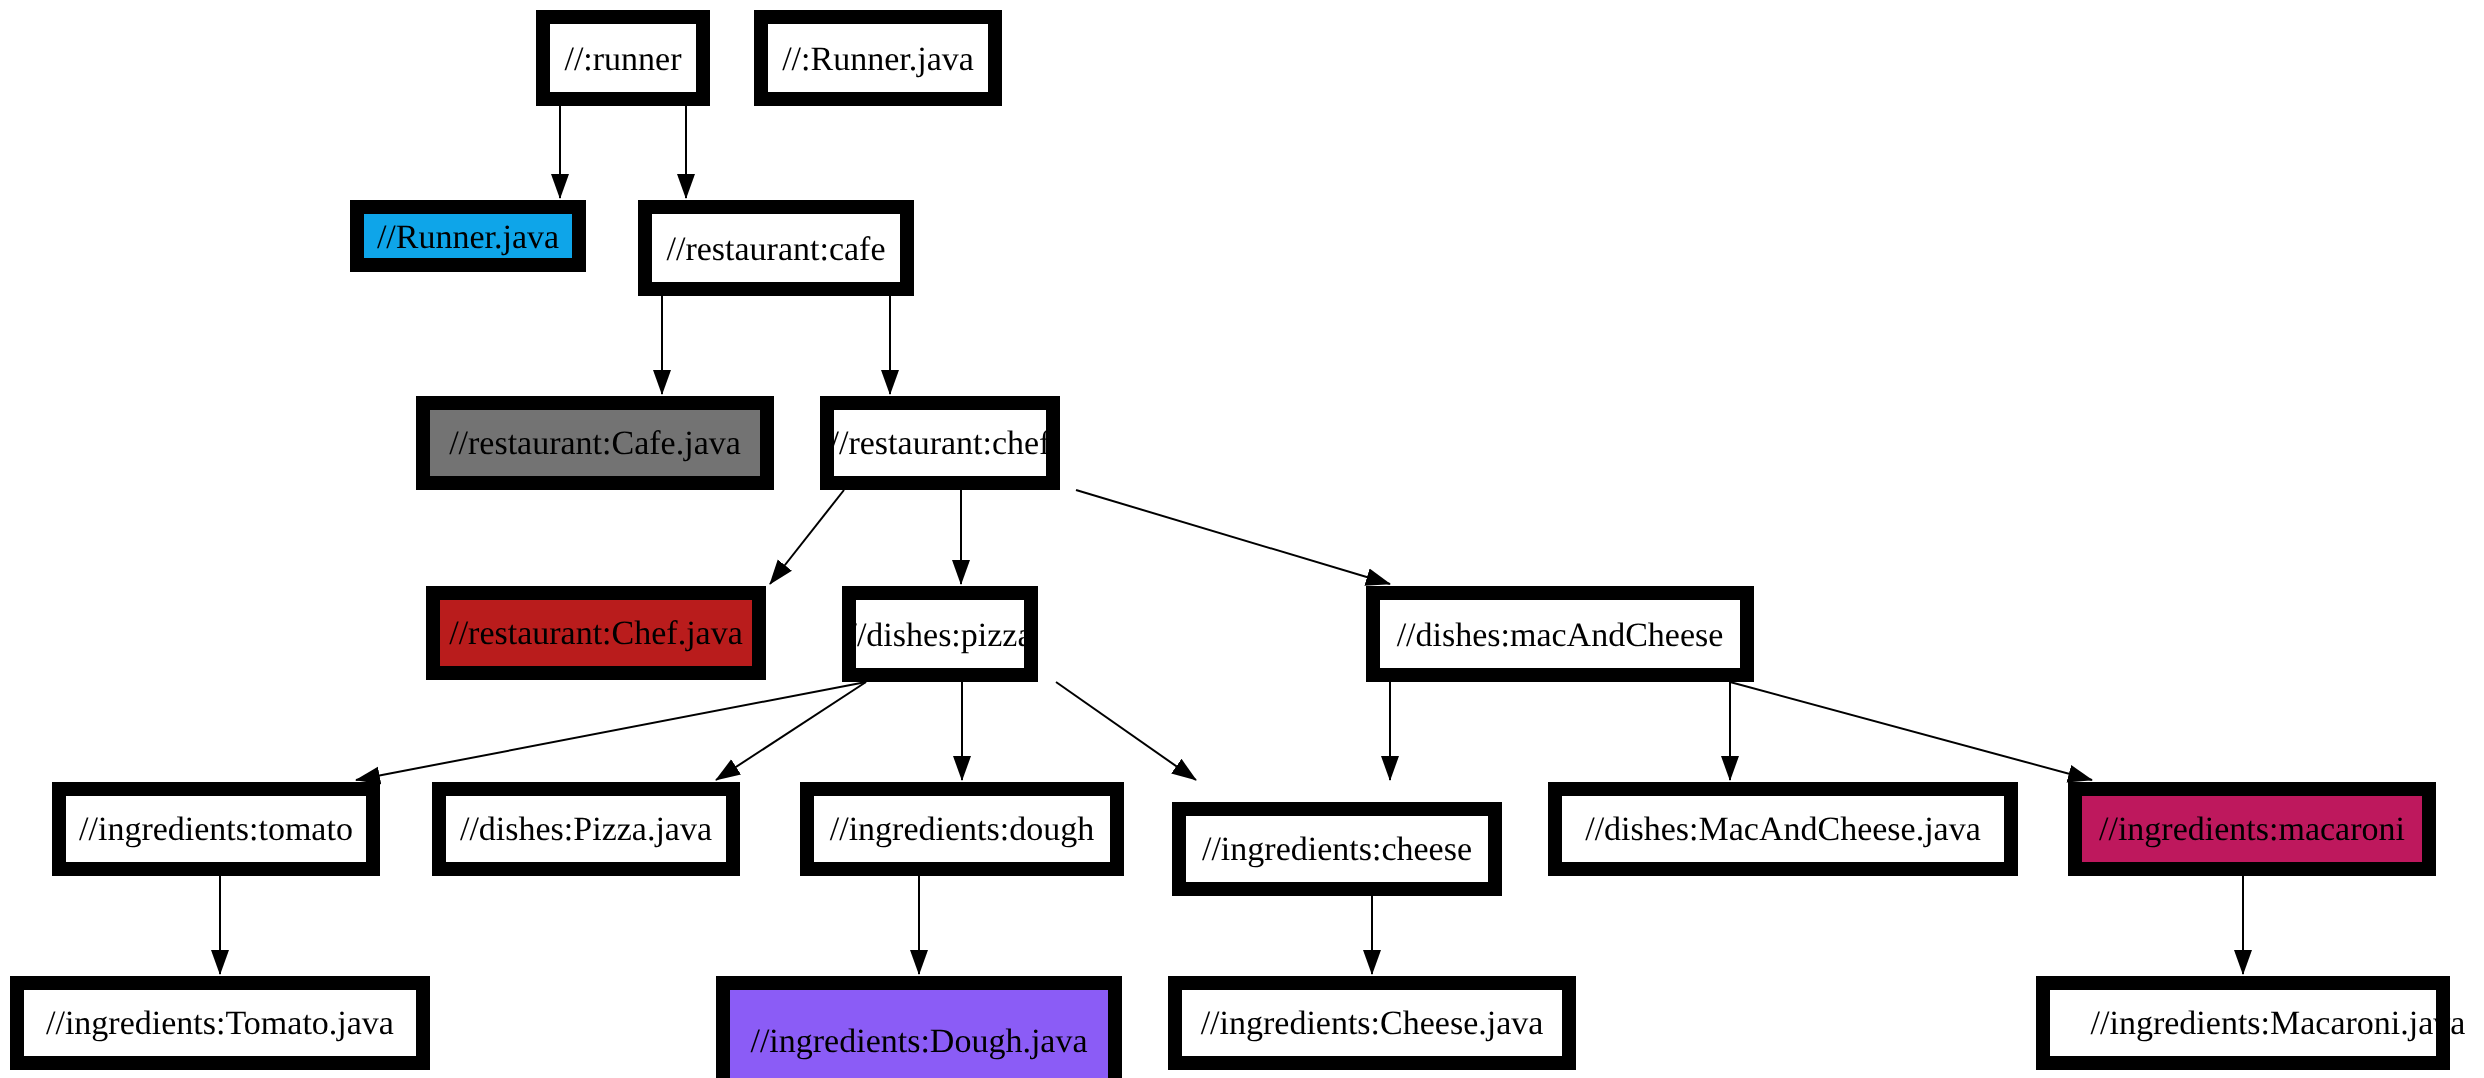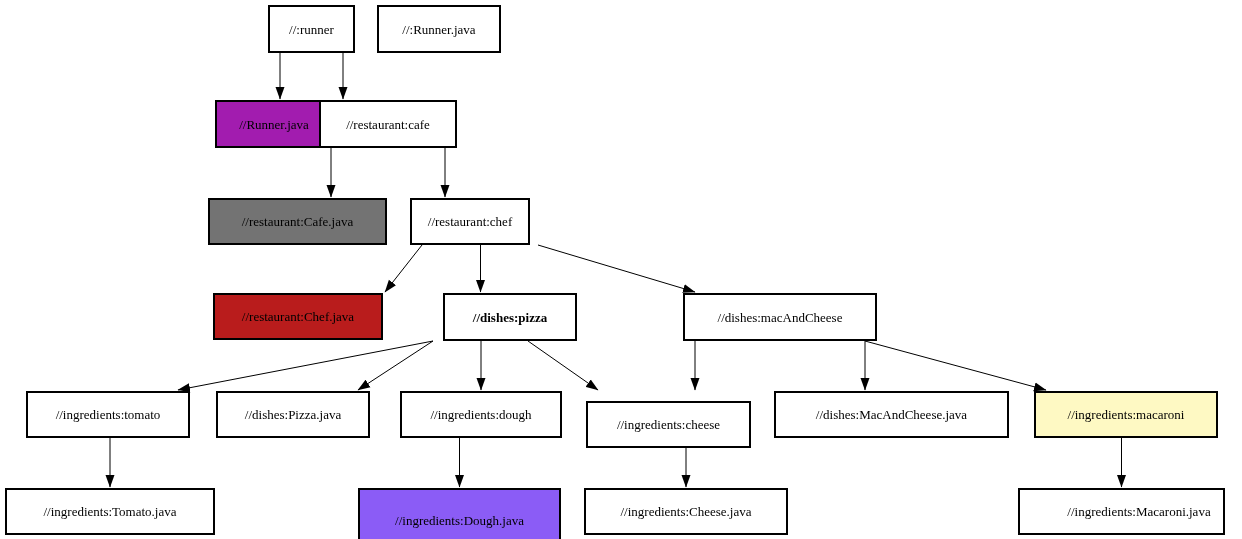--- a/index.html
+++ b/index.html
@@ -19,26 +19,26 @@
     position: absolute;
     left: 0;
     top: 0;
     width: 1242px;
     height: 539px;
   }
   .node {
     position: absolute;
     box-sizing: border-box;
     background: #ffffff;
-    border: 2px solid #d946ef;
+    border: 7px solid #d946ef;
     color: #000000;
     display: flex;
     align-items: center;
     justify-content: center;
-    font-size: 13px;
+    font-size: 17px;
     line-height: 1;
     white-space: nowrap;
     text-align: center;
   }
   .edge-line {
     stroke: #000000;
     stroke-width: 1;
   }
 </style>
 </head>
@@ -66,31 +66,31 @@
       <line x1="865" y1="341" x2="865" y2="390" class="edge-line" stroke="#000000" marker-end="url(#arrowhead)"></line>
       <line x1="865" y1="341" x2="1046" y2="390" class="edge-line" stroke="#000000" marker-end="url(#arrowhead)"></line>
       <line x1="110" y1="438" x2="110" y2="487" class="edge-line" stroke="#000000" marker-end="url(#arrowhead)"></line>
       <line x1="459.5" y1="438" x2="459.5" y2="487" class="edge-line" stroke="#000000" marker-end="url(#arrowhead)"></line>
       <line x1="686" y1="438" x2="686" y2="487" class="edge-line" stroke="#000000" marker-end="url(#arrowhead)"></line>
       <line x1="1121.5" y1="438" x2="1121.5" y2="487" class="edge-line" stroke="#000000" marker-end="url(#arrowhead)"></line>
     </svg>
   <div id="nodes-layer">
       <div class="node" style="left: 268px; top: 5px; width: 87px; height: 48px; background: rgb(255, 255, 255); border-color: rgb(0, 0, 0);">//:runner</div>
       <div class="node" style="left: 377px; top: 5px; width: 124px; height: 48px; background: rgb(255, 255, 255); border-color: rgb(0, 0, 0);">//:Runner.java</div>
-      <div class="node" style="left: 175px; top: 100px; width: 118px; height: 48px; background: #a21caf; border-color: rgb(0, 0, 0); margin-left: 40px;">//Runner.java</div>
+      <div class="node" style="left: 175px; top: 100px; width: 118px; height: 36px; background: #0ea5e9; border-color: rgb(0, 0, 0);">//Runner.java</div>
       <div class="node" style="left: 319px; top: 100px; width: 138px; height: 48px; background: rgb(255, 255, 255); border-color: rgb(0, 0, 0);">//restaurant:cafe</div>
       <div class="node" style="left: 208px; top: 198px; width: 179px; height: 47px; background: #737373; border-color: rgb(0, 0, 0);">//restaurant:Cafe.java</div>
       <div class="node" style="left: 410px; top: 198px; width: 120px; height: 47px; background: rgb(255, 255, 255); border-color: rgb(0, 0, 0);">//restaurant:chef</div>
       <div class="node" style="left: 213px; top: 293px; width: 170px; height: 47px; background: #b91c1c; border-color: rgb(0, 0, 0);">//restaurant:Chef.java</div>
-      <div class="node" style="left: 443px; top: 293px; width: 134px; height: 48px; background: rgb(255, 255, 255); border-color: rgb(0, 0, 0); font-weight: bold;">//dishes:pizza</div>
+      <div class="node" style="left: 421px; top: 293px; width: 98px; height: 48px; background: rgb(255, 255, 255); border-color: rgb(0, 0, 0);">//dishes:pizza</div>
       <div class="node" style="left: 683px; top: 293px; width: 194px; height: 48px; background: rgb(255, 255, 255); border-color: rgb(0, 0, 0); font-family: Liberation Serif, serif;">//dishes:macAndCheese</div>
       <div class="node" style="left: 26px; top: 391px; width: 164px; height: 47px; background: rgb(255, 255, 255); border-color: rgb(0, 0, 0);">//ingredients:tomato</div>
       <div class="node" style="left: 216px; top: 391px; width: 154px; height: 47px; background: rgb(255, 255, 255); border-color: rgb(0, 0, 0);">//dishes:Pizza.java</div>
       <div class="node" style="left: 400px; top: 391px; width: 162px; height: 47px; background: rgb(255, 255, 255); border-color: rgb(0, 0, 0);">//ingredients:dough</div>
       <div class="node" style="left: 586px; top: 391px; width: 165px; height: 47px; background: rgb(255, 255, 255); border-color: rgb(0, 0, 0); margin-top: 10px;">//ingredients:cheese</div>
       <div class="node" style="left: 774px; top: 391px; width: 235px; height: 47px; background: rgb(255, 255, 255); border-color: rgb(0, 0, 0);">//dishes:MacAndCheese.java</div>
-      <div class="node" style="left: 1034px; top: 391px; width: 184px; height: 47px; background: #fef9c3; border-color: rgb(0, 0, 0);">//ingredients:macaroni</div>
+      <div class="node" style="left: 1034px; top: 391px; width: 184px; height: 47px; background: #be185d; border-color: rgb(0, 0, 0);">//ingredients:macaroni</div>
       <div class="node" style="left: 5px; top: 488px; width: 210px; height: 47px; background: rgb(255, 255, 255); border-color: rgb(0, 0, 0);">//ingredients:Tomato.java</div>
       <div class="node" style="left: 358px; top: 488px; width: 203px; height: 64px; background: #8b5cf6; border-color: rgb(0, 0, 0);">//ingredients:Dough.java</div>
       <div class="node" style="left: 584px; top: 488px; width: 204px; height: 47px; background: rgb(255, 255, 255); border-color: rgb(0, 0, 0);">//ingredients:Cheese.java</div>
       <div class="node" style="left: 1018px; top: 488px; width: 207px; height: 47px; background: rgb(255, 255, 255); border-color: rgb(0, 0, 0); padding-left: 35px;">//ingredients:Macaroni.java</div>
     </div>
 </div>
 
 </body></html>

